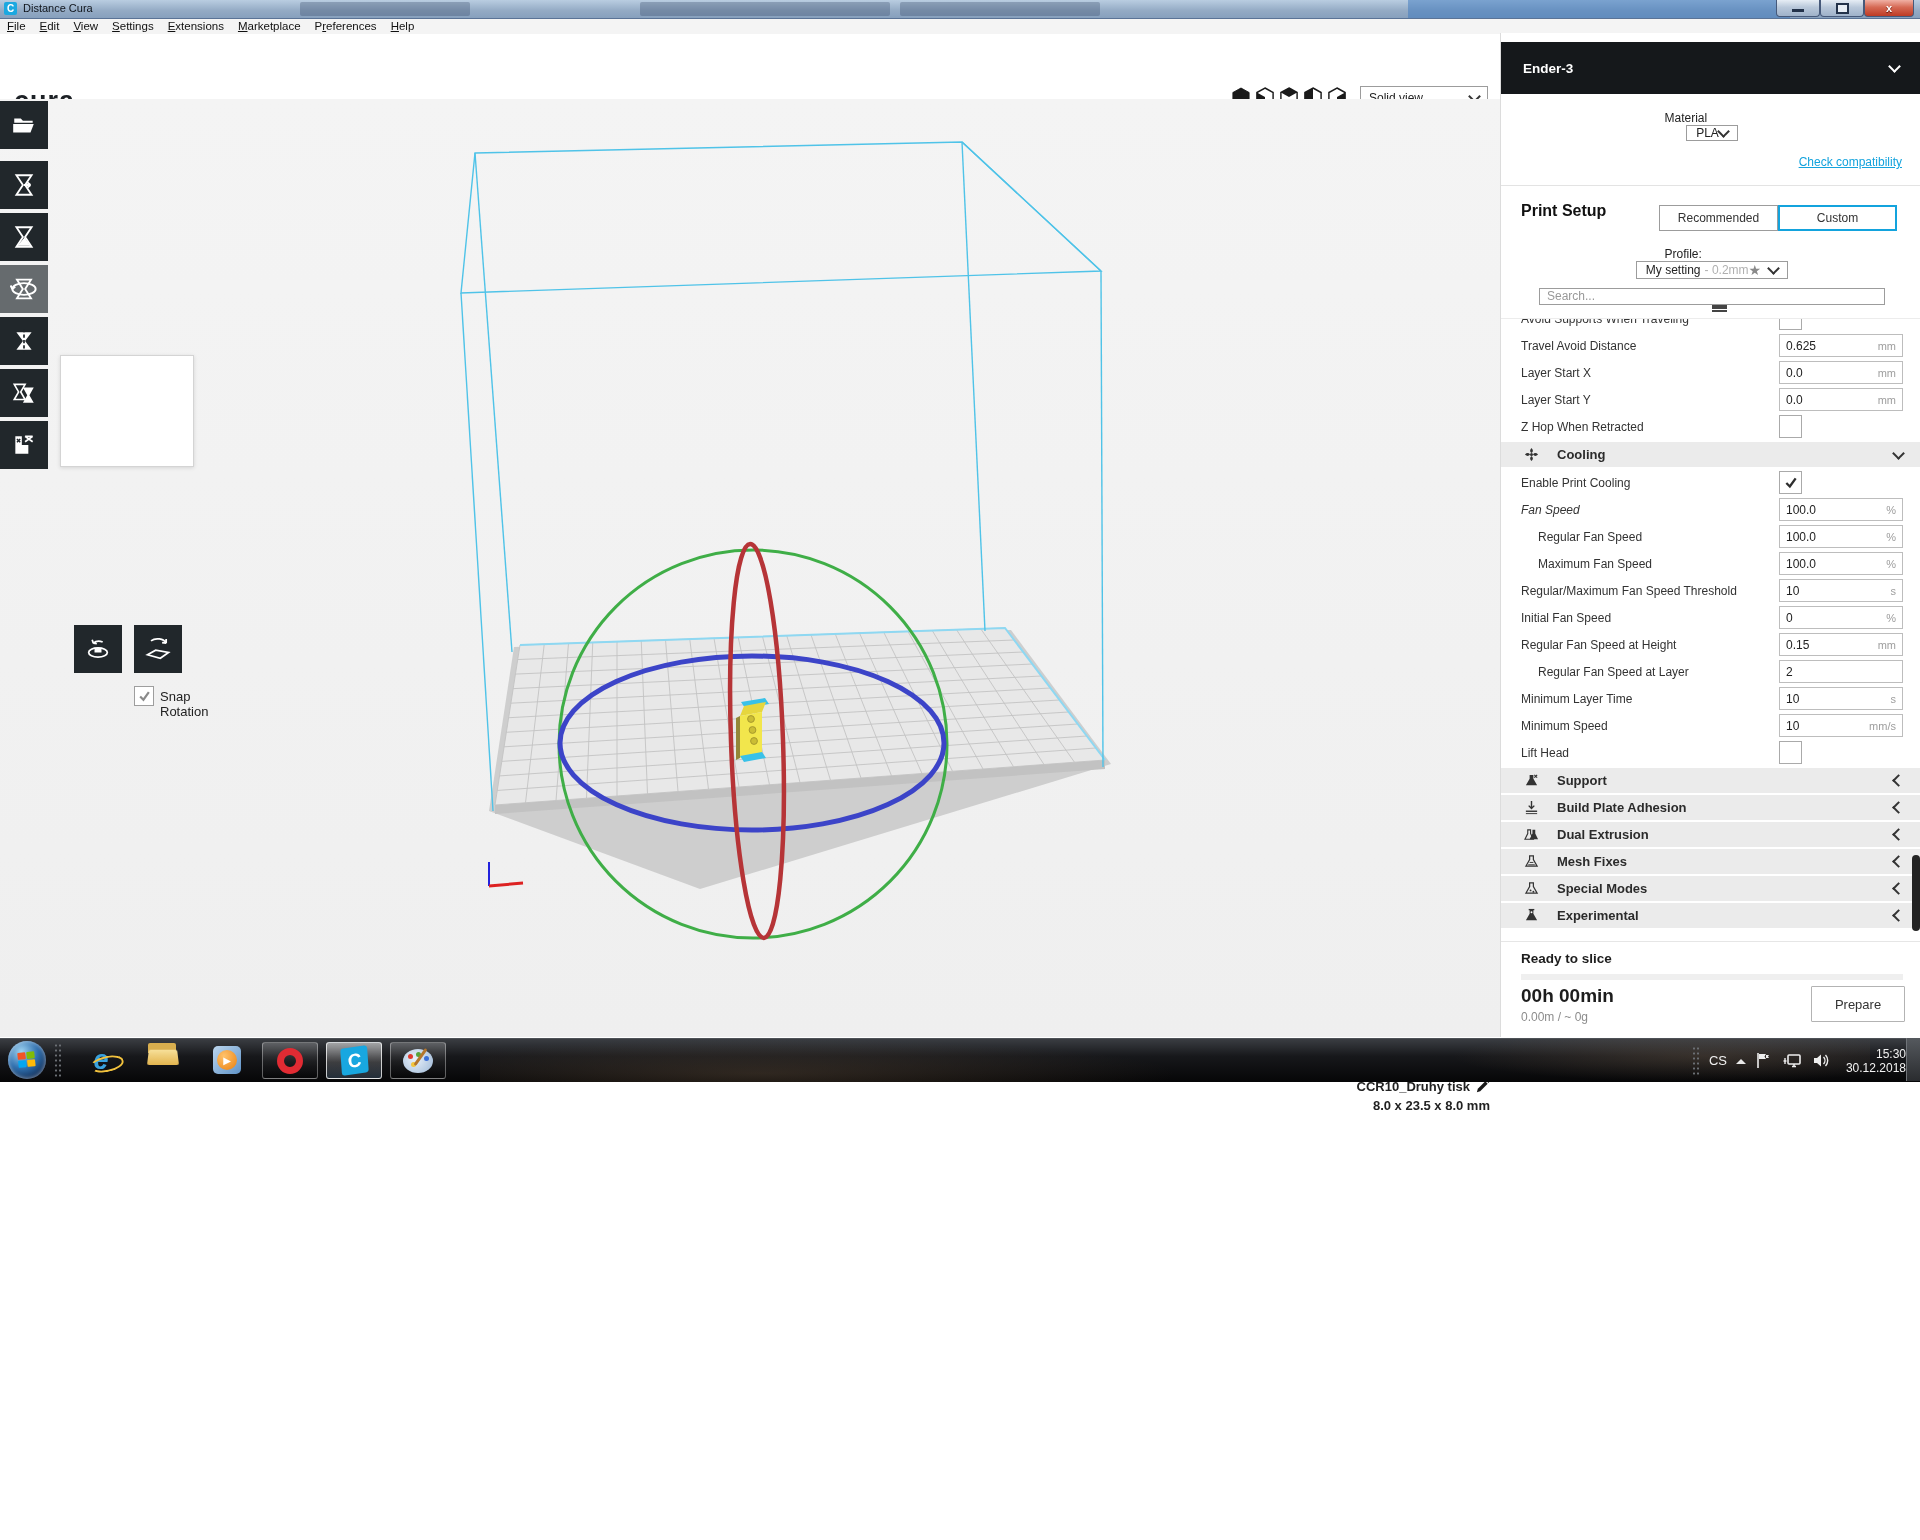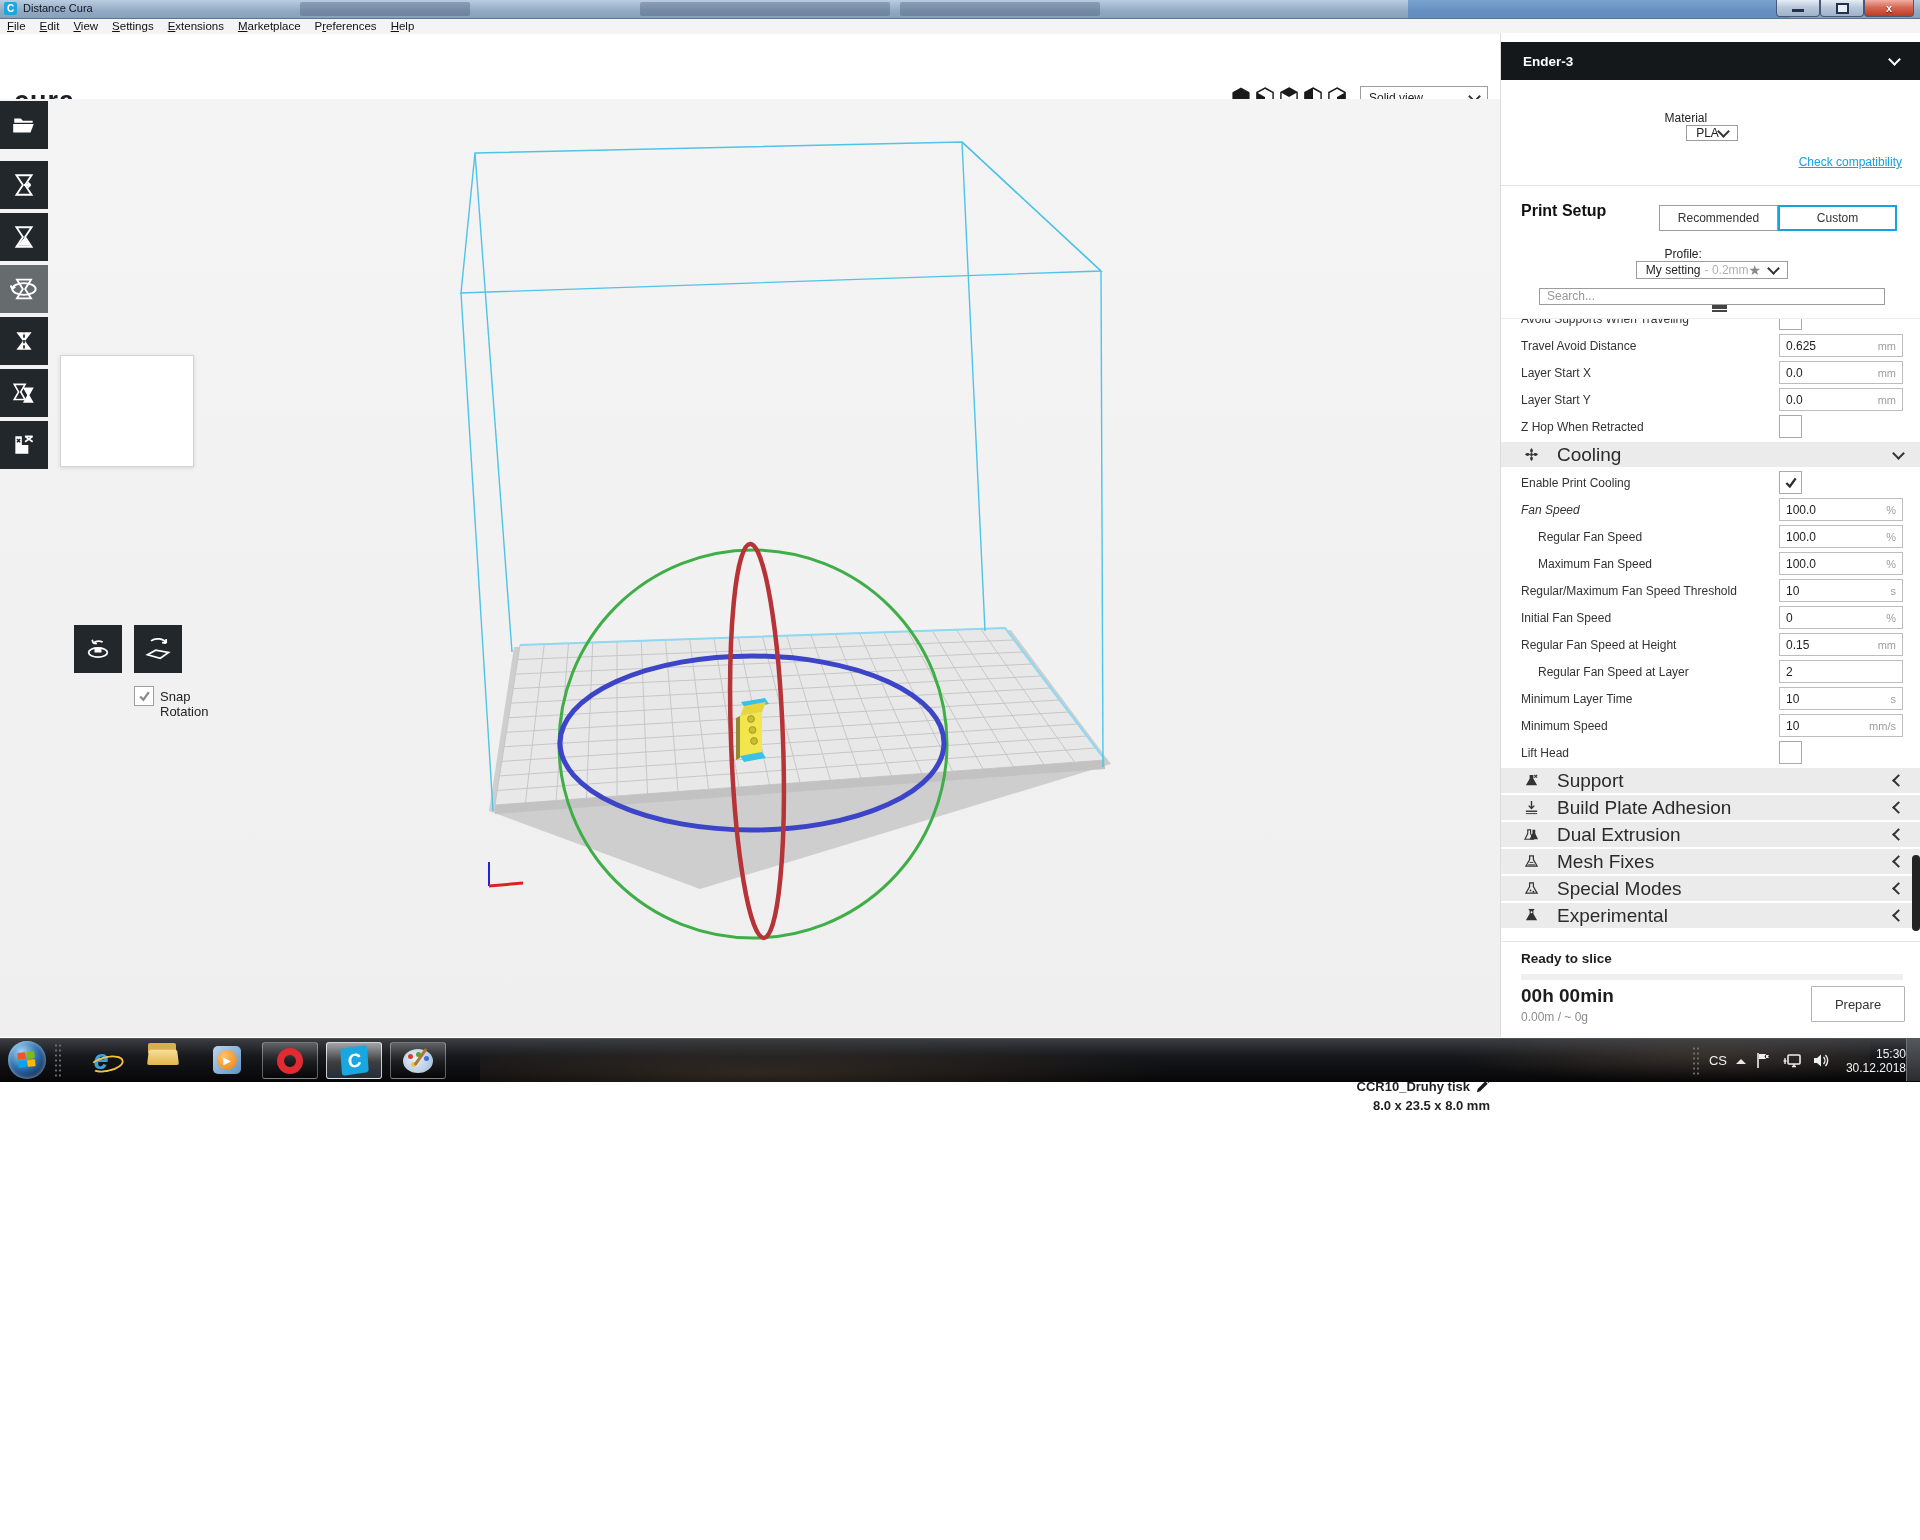--- a/index.html
+++ b/index.html
@@ -64,21 +64,21 @@
     display:flex;align-items:center;justify-content:center;}
   #snap-label{left:99px;top:333px;font-size:13px;color:#222;}
 
   
   #model-info{right:428px;top:980px;text-align:right;color:#222;}
   #model-name{font-size:13px;font-weight:bold;display:flex;align-items:center;justify-content:flex-end;gap:5px;}
   #model-dims{font-size:13px;font-weight:bold;margin-top:4px;}
 
   
   #rightpanel{left:1500px;top:33px;width:420px;height:1004px;background:#fff;border-left:1px solid #dcdcdc;box-sizing:border-box;}
-  #panel-header{left:0;top:9px;width:420px;height:38px;background:#15181b;color:#fff;
+  #panel-header{left:0;top:9px;width:420px;height:52px;background:#15181b;color:#fff;
     display:flex;align-items:center;justify-content:space-between;padding:0 22px;box-sizing:border-box;}
   #panel-header .mname{font-size:13.5px;font-weight:bold;}
   .prow{position:absolute;left:20px;width:382px;display:flex;align-items:center;flex-direction:column;}
   #material-row{top:78px;height:26px;}
   #material-row .lbl{font-size:12px;color:#222;width:95px;}
   #material-select{flex:1;height:26px;border:1px solid #9c9c9c;display:flex;align-items:center;justify-content:space-between;
     padding:0 9px;font-size:12px;color:#222;box-sizing:border-box;}
   #check-compat{top:122px;right:18px;position:absolute;font-size:12px;text-decoration:underline;}
   #div1{left:0;top:152px;width:420px;height:1px;background:#e3e3e3;}
   #printsetup-title{left:20px;top:169px;font-size:16px;font-weight:bold;color:#111;}
@@ -106,21 +106,21 @@
   .set-row .lab.it{font-style:italic;}
   .set-row .lab.ind{padding-left:17px;}
   .valbox{width:124px;height:23px;border:1px solid #bdbdbd;background:#fff;box-sizing:border-box;
     display:flex;align-items:center;padding:0 6px;}
   .valbox .v{flex:1;font-size:12px;color:#222;}
   .valbox .u{font-size:11px;color:#9d9d9d;}
   .cbx{width:23px;height:23px;border:1px solid #aaa;background:#fff;box-sizing:border-box;
     display:flex;align-items:center;justify-content:center;margin-right:101px;}
   .sec-row{height:25px;margin:2px 0;background:#ebebeb;display:flex;align-items:center;padding:0 18px 0 22px;}
   .sec-row .sic{width:17px;height:17px;margin-right:17px;display:flex;align-items:center;justify-content:center;}
-  .sec-row .slab{flex:1;font-size:19px;font-weight:normal;color:#2b2b2b;}
+  .sec-row .slab{flex:1;font-size:13px;font-weight:bold;color:#2b2b2b;}
   .clipped{margin-top:-14px;}
 
   #scrollthumb{left:411px;top:822px;width:8px;height:76px;border-radius:4px;background:#232323;}
 
   #panel-footer-line{left:0;top:908px;width:420px;height:1px;background:#e6e6e6;}
   #ready-status{left:20px;top:918px;font-size:13.5px;font-weight:bold;color:#1d1d1d;}
   #progress-strip{left:20px;top:941px;width:382px;height:6px;background:#efefef;}
   #print-time{left:20px;top:952px;font-size:19px;font-weight:bold;color:#1d1d1d;}
   #print-mat{left:20px;top:977px;font-size:12px;color:#8c8c8c;}
   #prepare-btn{left:310px;top:953px;width:92px;height:34px;border:1px solid #b3b3b3;background:#fff;

